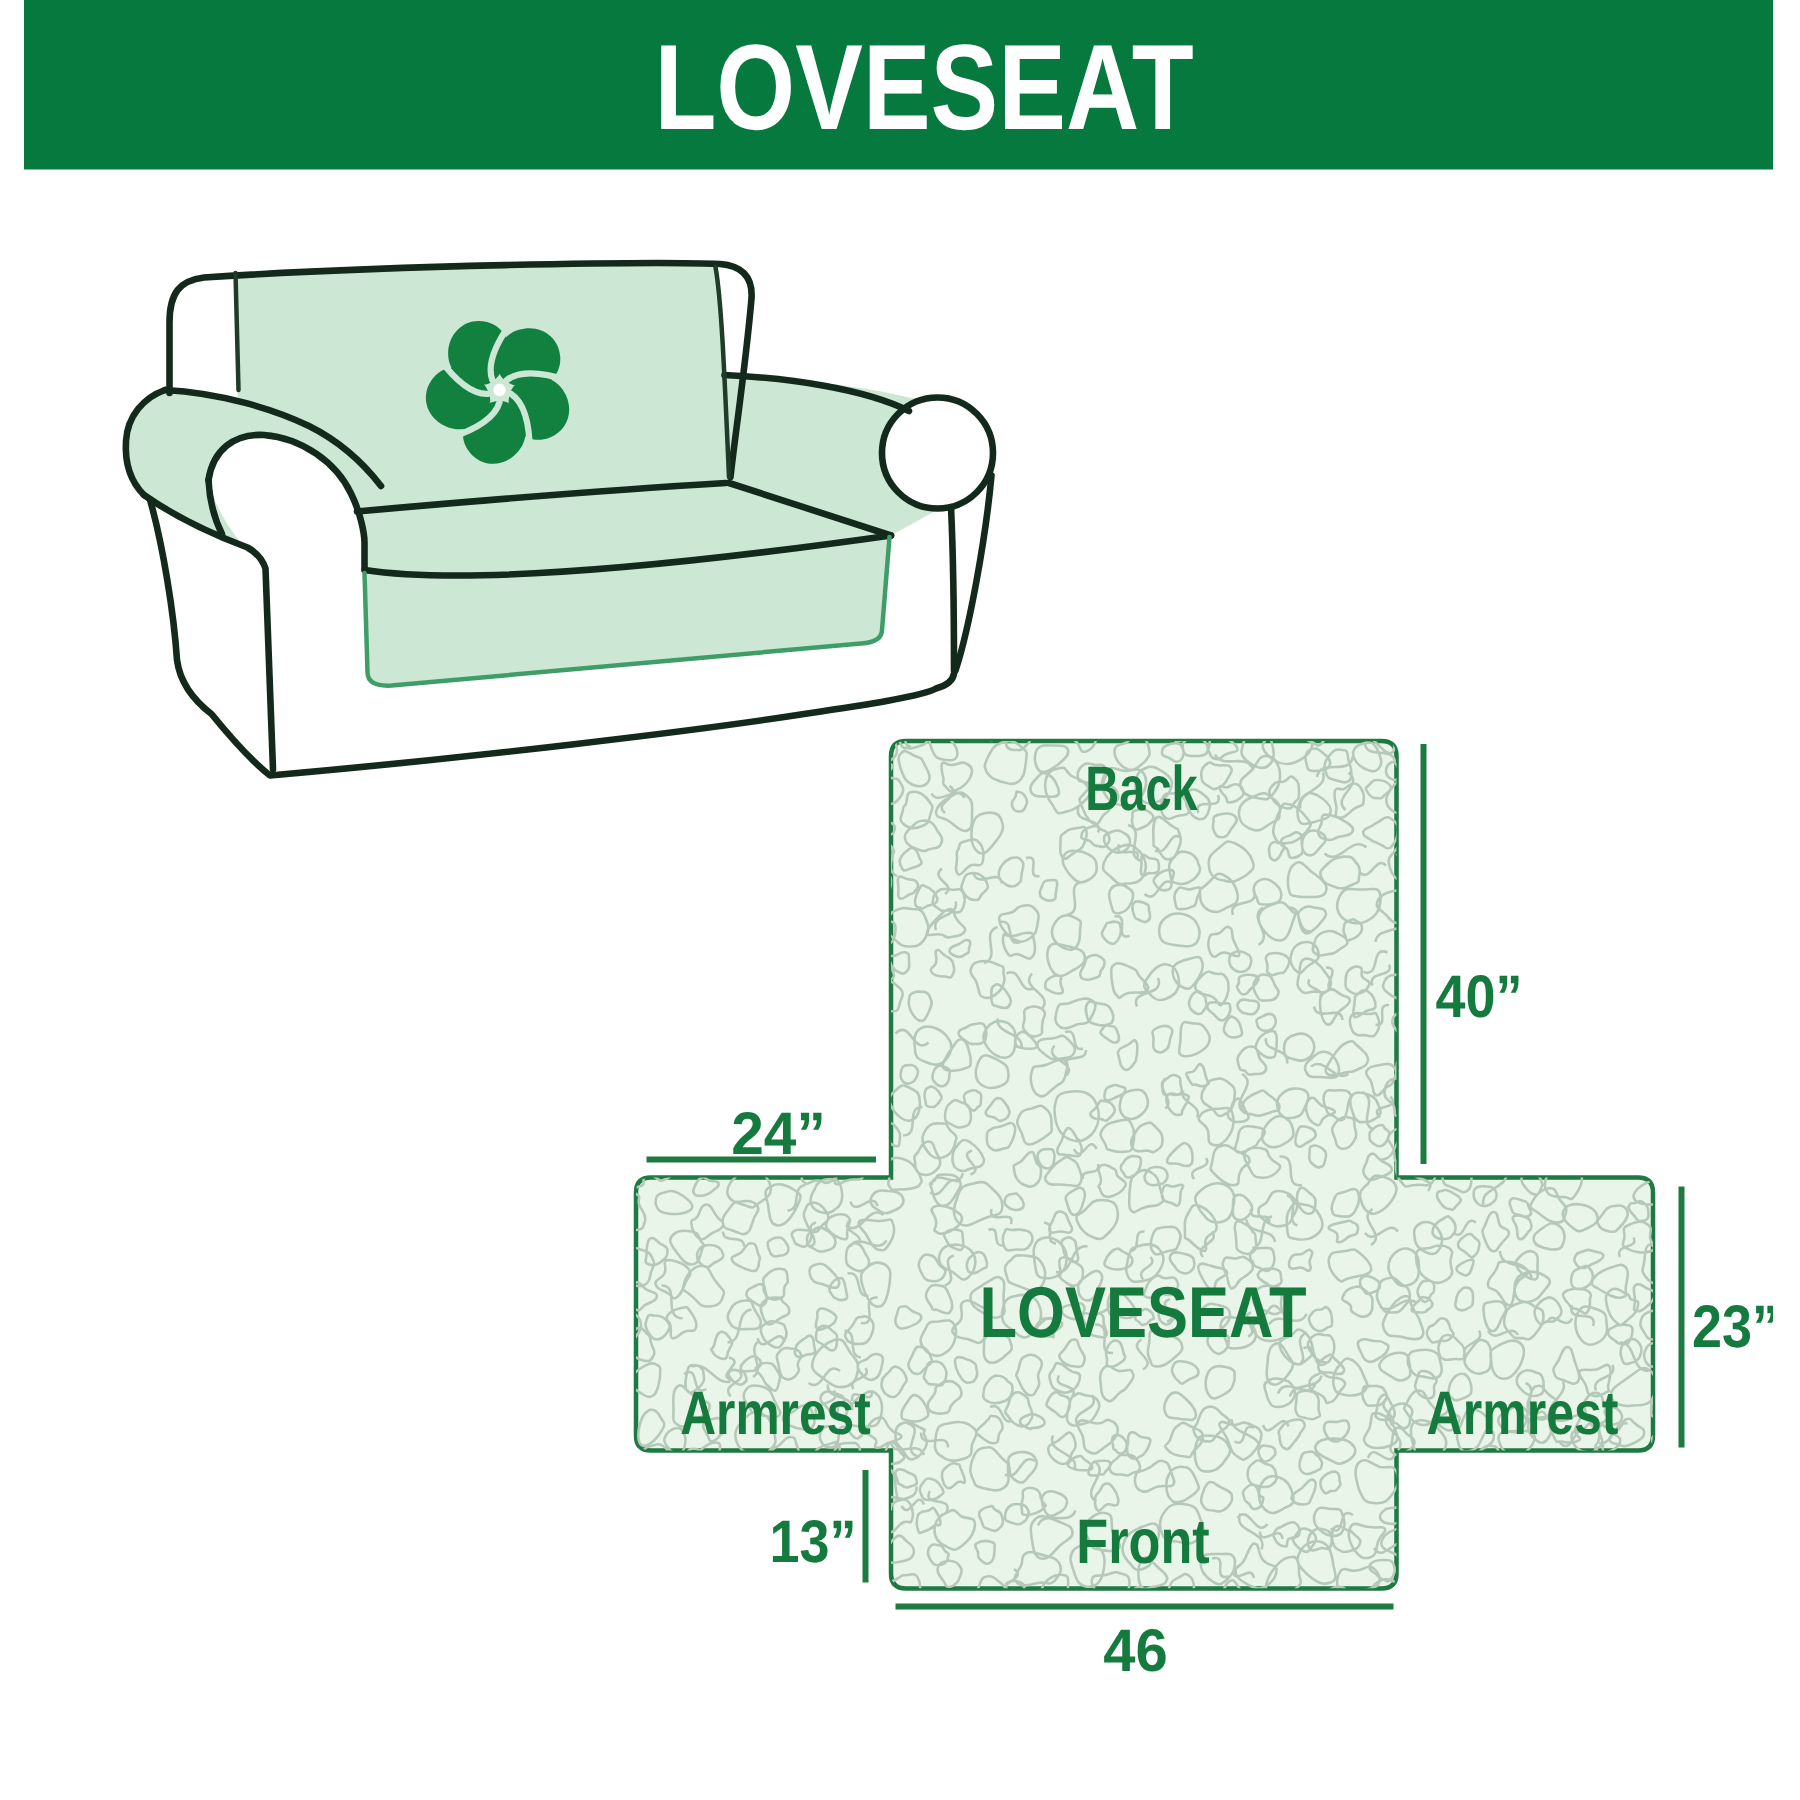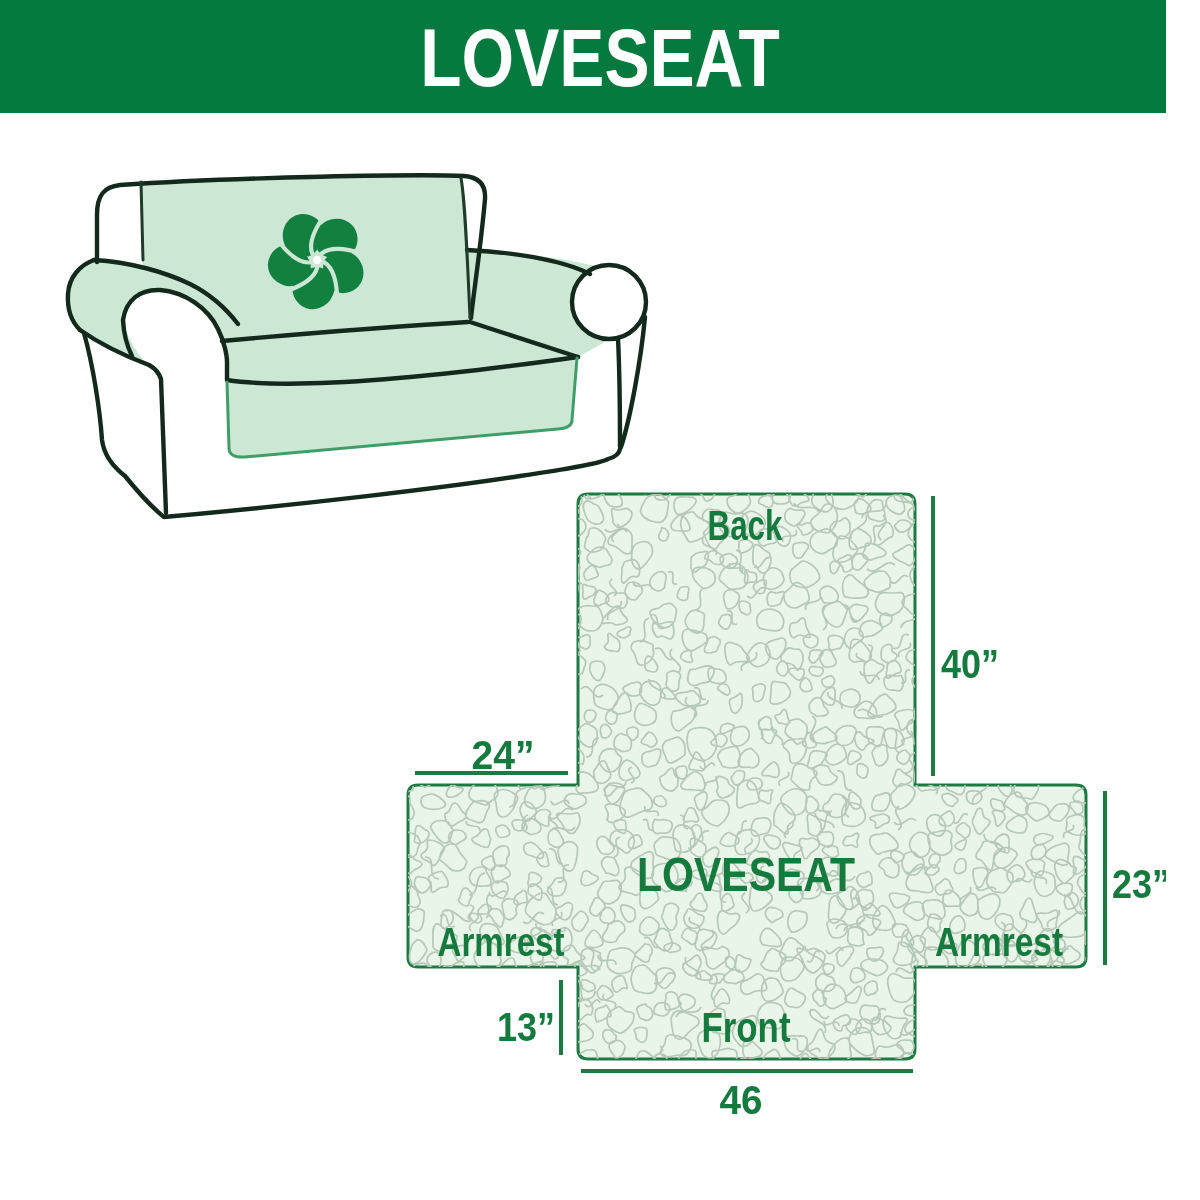--- a/index.html
+++ b/index.html
@@ -1,16 +1,16 @@
 <!DOCTYPE html>
 <html><head>
 <meta charset="utf-8">
 <style>
 html,body{margin:0;padding:0;background:#ffffff;}
-#page{position:relative;width:1166px;height:1200px;overflow:hidden;font-family:"Liberation Sans",sans-serif;}
+#page{position:relative;width:1166px;height:1200px;overflow:hidden;font-family:"Liberation Sans",sans-serif;padding-left:16px;}
 </style>
 </head>
 <body>
 <div id="page">
 <svg width="1200" height="1200" viewBox="0 0 1200 1200">
 <defs>
 <clipPath id="crossclip">
 <path d="M588 494 L905 494 Q915 494 915 504 L915 785 L1076 785 Q1086 785 1086 795 L1086 957 Q1086 967 1076 967 L915 967 L915 1049 Q915 1059 905 1059 L588 1059 Q578 1059 578 1049 L578 967 L418 967 Q408 967 408 957 L408 795 Q408 785 418 785 L578 785 L578 504 Q578 494 588 494 Z"></path>
 </clipPath>
 <path id="petal" d="M-1 -10 C -9 -24 -6 -38 6 -44 C 20 -51 35 -44 38 -30 C 41 -17 32 -6 18 -5 C 10 -4 3 -6 -1 -10 Z"></path>

